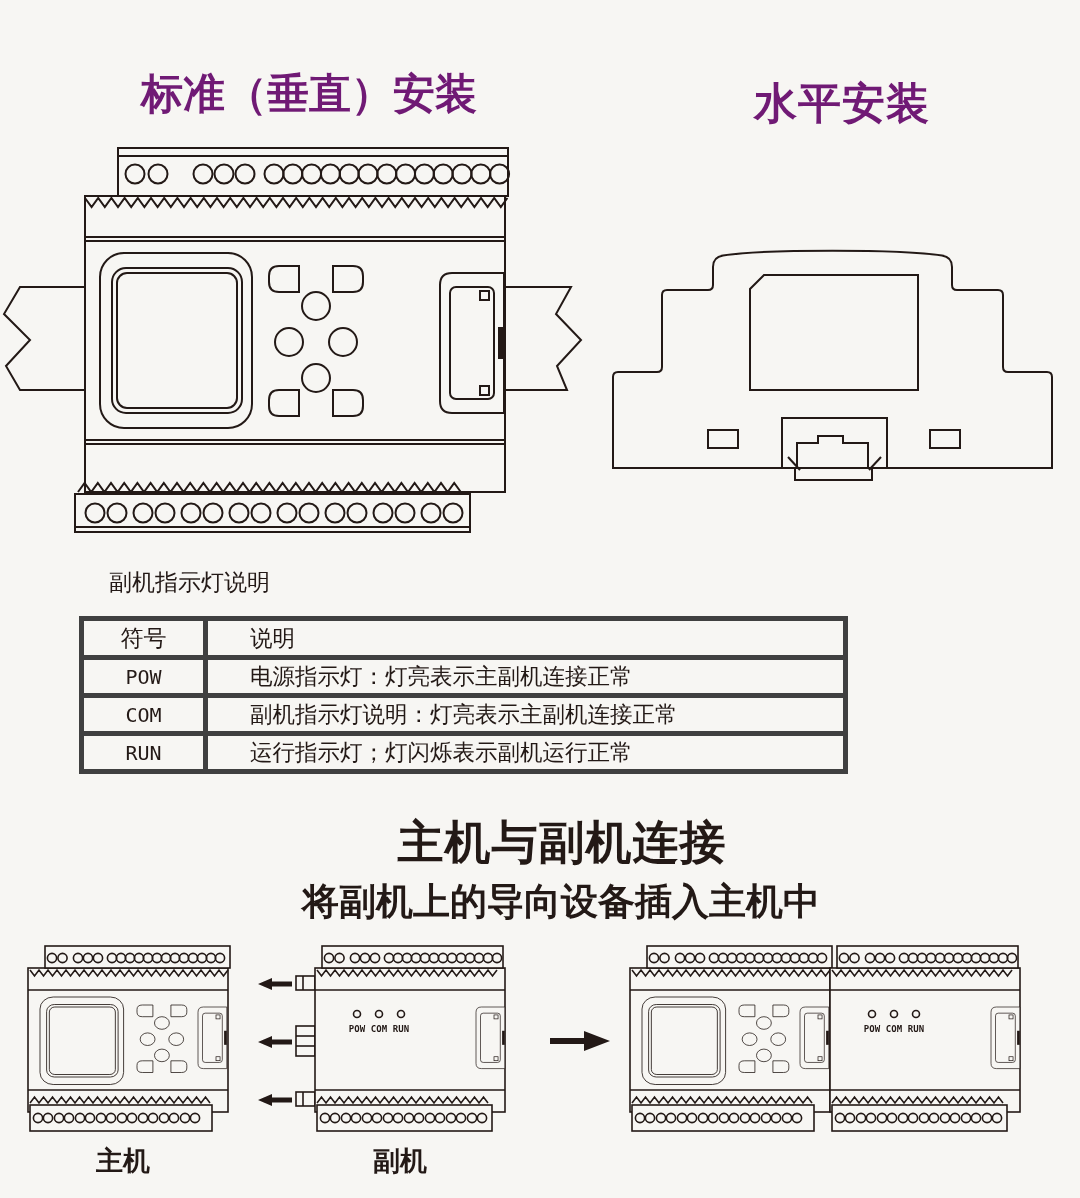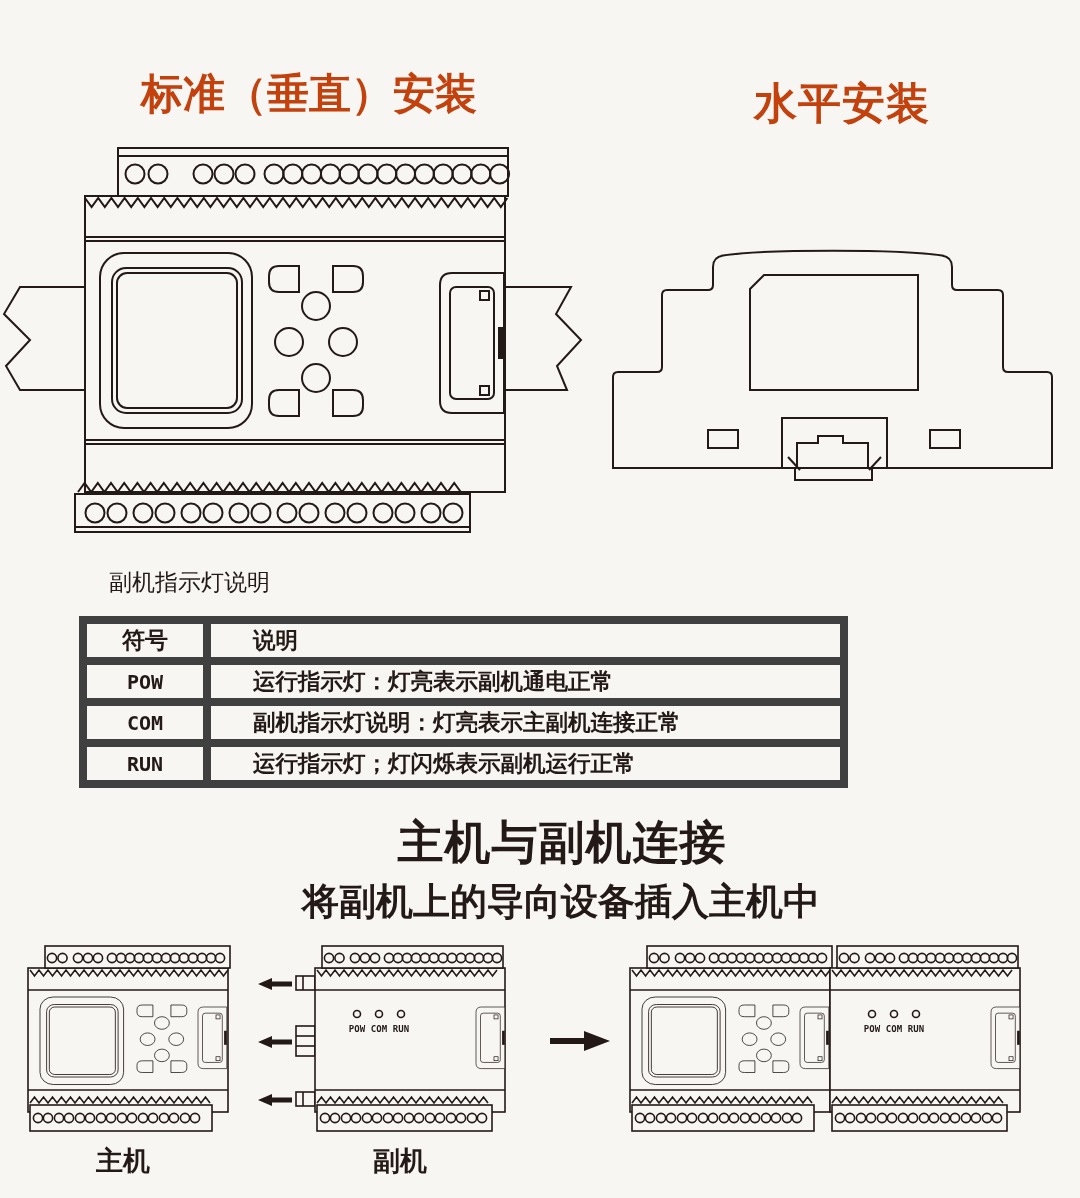--- a/index.html
+++ b/index.html
@@ -1,25 +1,25 @@
 <!DOCTYPE html>
 <html><head>
 <meta charset="utf-8">
 <style>
   html,body{margin:0;padding:0;background:#e8e8e6;}
   .page{position:relative;width:1080px;height:1198px;background:#f7f6f3;overflow:hidden;
         font-family:"Liberation Sans","DejaVu Sans",sans-serif;color:#231916;}
   .title{position:absolute;font-family:"Liberation Serif","DejaVu Serif",serif;
-         font-weight:bold;font-size:42px;white-space:nowrap;color:#c2410c;}
+         font-weight:bold;font-size:42px;white-space:nowrap;color:#701a75;}
   #t-v{left:141px;top:66px;}
   #t-h{left:754px;top:65px;font-size:43px;letter-spacing:1px;margin-top:10px;}
   .sec-title{position:absolute;left:80px;top:567px;font-size:23px;margin-left:29px;}
   table.ind{position:absolute;left:79px;top:616px;width:769px;border-collapse:collapse;
             table-layout:fixed;background:transparent;}
-  table.ind th,table.ind td{border:8px solid #404040;font-weight:bold;}
+  table.ind th,table.ind td{border:5px solid #404040;font-weight:normal;}
   table.ind{border:3px solid #231916;}
   table.ind col.c1{width:124px;}
   table.ind tr{height:37px;}
   table.ind thead tr{height:39px;}
   .cell-sym{text-align:center;font-family:"DejaVu Sans Mono","Liberation Mono",monospace;
             font-weight:bold;font-size:20px;}
   .cell-sym-h{text-align:center;font-size:23px;}
   .cell-desc{text-align:left;padding-left:42px;font-size:22.5px;}
   .h-main{position:absolute;left:0;top:812px;width:1124px;text-align:center;
           font-size:46px;font-weight:bold;letter-spacing:1px;}
@@ -178,21 +178,21 @@
       </colgroup>
     <thead>
       <tr>
         <th class="cell-sym-h">符号</th>
         <th class="cell-desc">说明</th>
       </tr>
     </thead>
     <tbody>
       <tr>
         <td class="cell-sym">POW</td>
-        <td class="cell-desc">运行指示灯：灯亮表示副机通电正常</td>
+        <td class="cell-desc">电源指示灯：灯亮表示主副机连接正常</td>
       </tr>
       <tr>
         <td class="cell-sym">COM</td>
         <td class="cell-desc">副机指示灯说明：灯亮表示主副机连接正常</td>
       </tr>
       <tr>
         <td class="cell-sym">RUN</td>
         <td class="cell-desc">运行指示灯；灯闪烁表示副机运行正常</td>
       </tr>
     </tbody>

